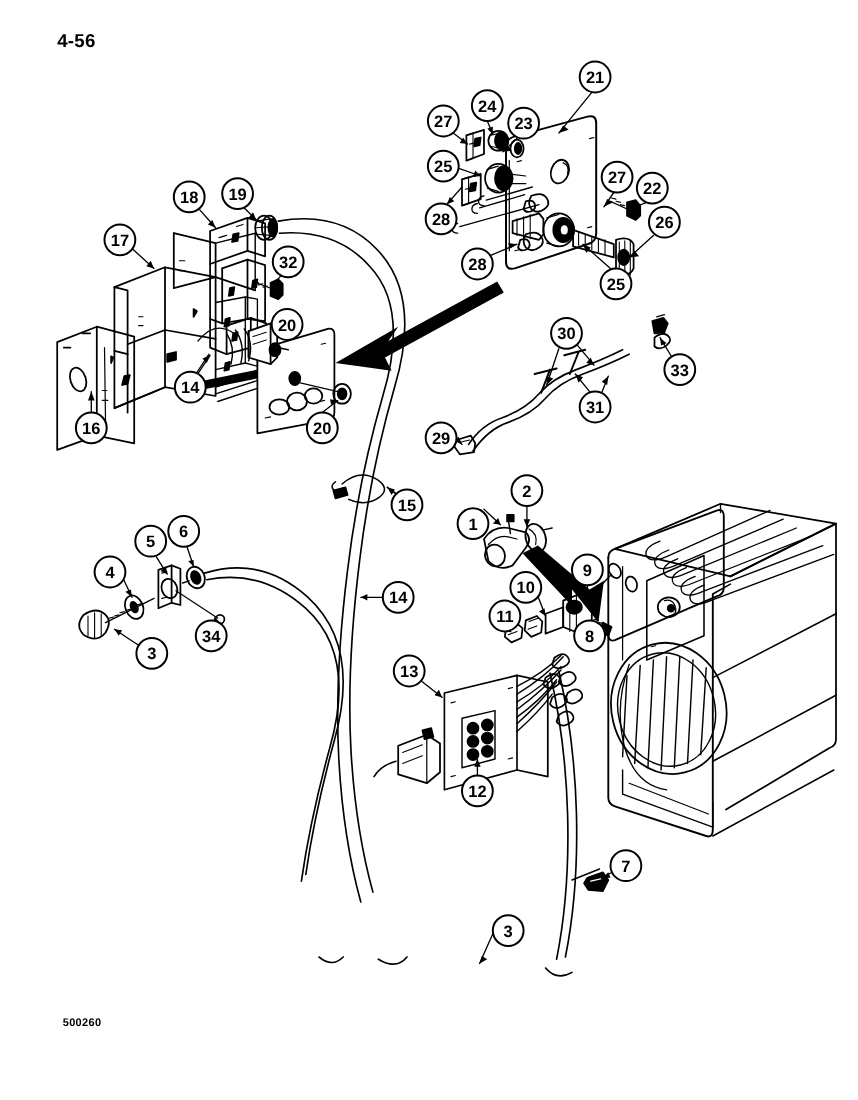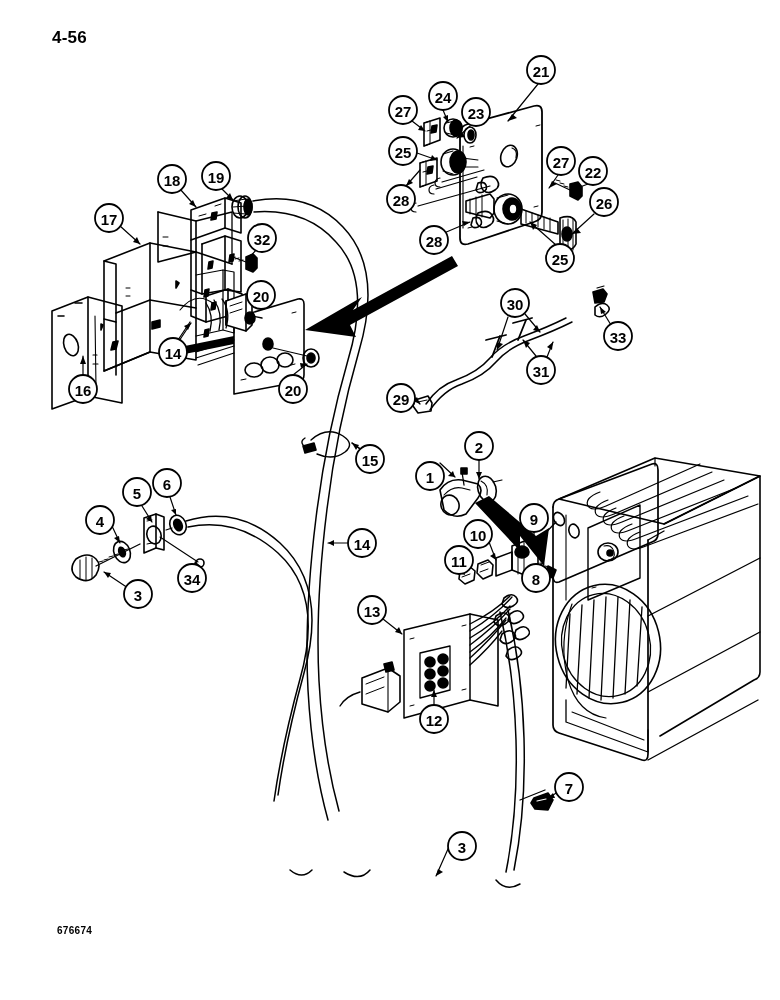--- a/index.html
+++ b/index.html
@@ -51,21 +51,21 @@
     text-anchor: middle;
     dominant-baseline: central;
   }
 </style>
 </head>
 <body>
 
 <div id="page">
 
   <div id="page-number">4-56</div>
-  <div id="form-number">676674</div>
+  <div id="form-number">500260</div>
 
   <svg id="art" viewBox="0 0 780 1000">
 
     <g fill="none" stroke="#000" stroke-width="1.6" stroke-linejoin="round" stroke-linecap="round">
 
       <g>
         <path d="M52 311 L88 297 L88 396 L52 409 Z"></path>
         <path d="M88 297 L122 306 L122 403 L88 396"></path>
         <path d="M58 316 L64 316 M75 303 L82 303"></path>
         <ellipse cx="71" cy="345" rx="7" ry="11" transform="rotate(-18 71 345)"></ellipse>

